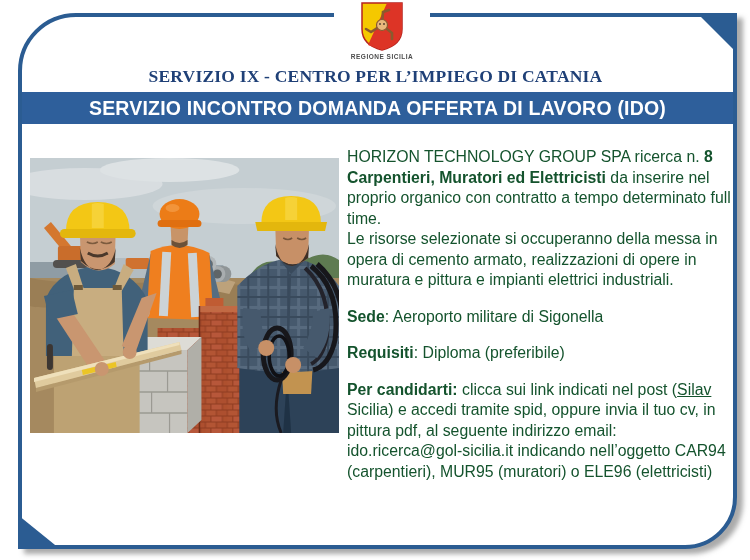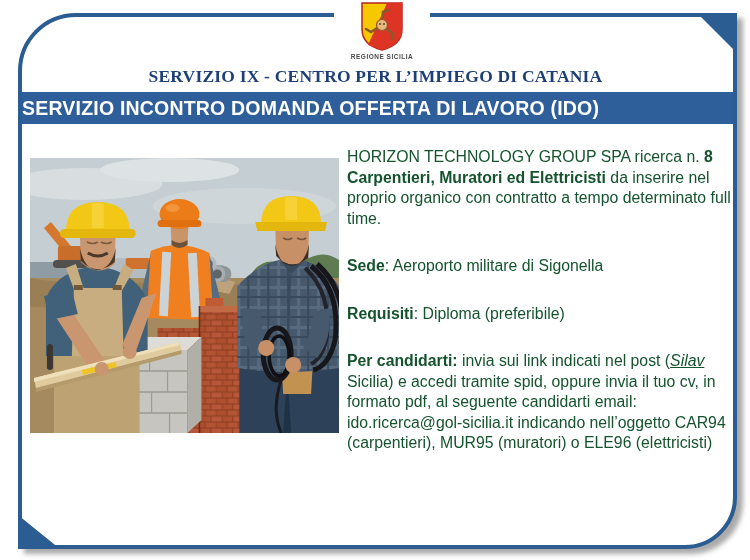--- a/index.html
+++ b/index.html
@@ -38,34 +38,34 @@
   }
 
   .header-title{
     position:absolute;left:22px;top:66px;width:707px;z-index:4;
     text-align:center;font-family:"Liberation Serif",serif;
     font-weight:bold;font-size:17.5px;color:#1f4077;letter-spacing:.2px;
   }
   .banner{
     position:absolute;left:22px;top:92px;width:711px;height:32px;z-index:4;
     background:#2e5f9b;color:#ffffff;font-weight:bold;font-size:19.5px;
-    line-height:32px;letter-spacing:.2px;white-space:nowrap;
+    text-align:center;line-height:32px;letter-spacing:.2px;white-space:nowrap;
   }
 
   .photo{position:absolute;left:30px;top:158px;width:309px;height:275px;z-index:3;}
 
   .content{
     position:absolute;left:347px;top:147px;width:386px;z-index:3;
     font-size:15.8px;line-height:20.5px;color:#14532d;
   }
   .content p{margin:0;}
-  .content .sect{margin-top:27px;}
+  .content .sect{margin-top:16px;}
   .content b{font-weight:bold;}
   .it{}
-  .itu{font-style:italic;text-decoration:underline;}
+  .itu{text-decoration:underline;}
   .block{display:block;}
 </style>
 </head>
 <body>
 
 <div class="page">
 
   <div class="frame">
     <div class="corner-tr"></div>
     <div class="corner-bl"></div>
@@ -232,23 +232,23 @@
       <path d="M300,150 Q304,180 288,200 L274,190 Q284,172 284,154 Z" fill="#46596d"></path>
       <ellipse cx="248" cy="196" rx="14" ry="26" fill="none" stroke="#17171b" stroke-width="5"></ellipse>
       <ellipse cx="250" cy="198" rx="10" ry="20" fill="none" stroke="#101014" stroke-width="3.5"></ellipse>
       <path d="M252,222 Q242,252 252,275" stroke="#1a1a20" stroke-width="3" fill="none"></path>
       <circle cx="237" cy="190" r="8" fill="#c79067"></circle>
       <circle cx="264" cy="207" r="8" fill="#c79067"></circle>
     </g>
   </svg>
 
   <div class="content">
-    <p class="para"><span>HORIZON TECHNOLOGY GROUP SPA ricerca n. </span><b>8 Carpentieri, Muratori ed Elettricisti</b><span> da inserire nel proprio organico con contratto a tempo determinato full time.</span></p>
+    <p class="para"><span>HORIZON TECHNOLOGY GROUP SPA ricerca n. </span><b>8 Carpentieri, Muratori ed Elettricisti</b><span> da inserire nel proprio organico con contratto a tempo determinato full time.</span><span class="block">Le risorse selezionate si occuperanno della messa in opera di cemento armato, realizzazioni di opere in muratura e pittura e impianti elettrici industriali.</span></p>
 
     <p class="sect"><b>Sede</b><span>: Aeroporto militare di Sigonella</span></p>
 
     <p class="sect"><b>Requisiti</b><span>: Diploma (preferibile)</span></p>
 
 
-    <p class="sect"><b>Per candidarti:</b><span> invia sui link indicati nel post (</span><span class="itu">Silav</span><span class="it"> Sicilia</span><span>) e accedi tramite spid, oppure invia il tuo cv, in formato pdf, al seguente candidarti email: </span><span>ido.ricerca@gol-sicilia.it</span><span> indicando nell’oggetto CAR94 (carpentieri), MUR95 (muratori) o ELE96 (elettricisti)</span></p>
+    <p class="sect"><b>Per candidarti:</b><span> clicca sui link indicati nel post (</span><span class="itu">Silav</span><span class="it"> Sicilia</span><span>) e accedi tramite spid, oppure invia il tuo cv, in pittura pdf, al seguente indirizzo email: </span><span>ido.ricerca@gol-sicilia.it</span><span> indicando nell’oggetto CAR94 (carpentieri), MUR95 (muratori) o ELE96 (elettricisti)</span></p>
   </div>
 
 </div>
 
 </body></html>

